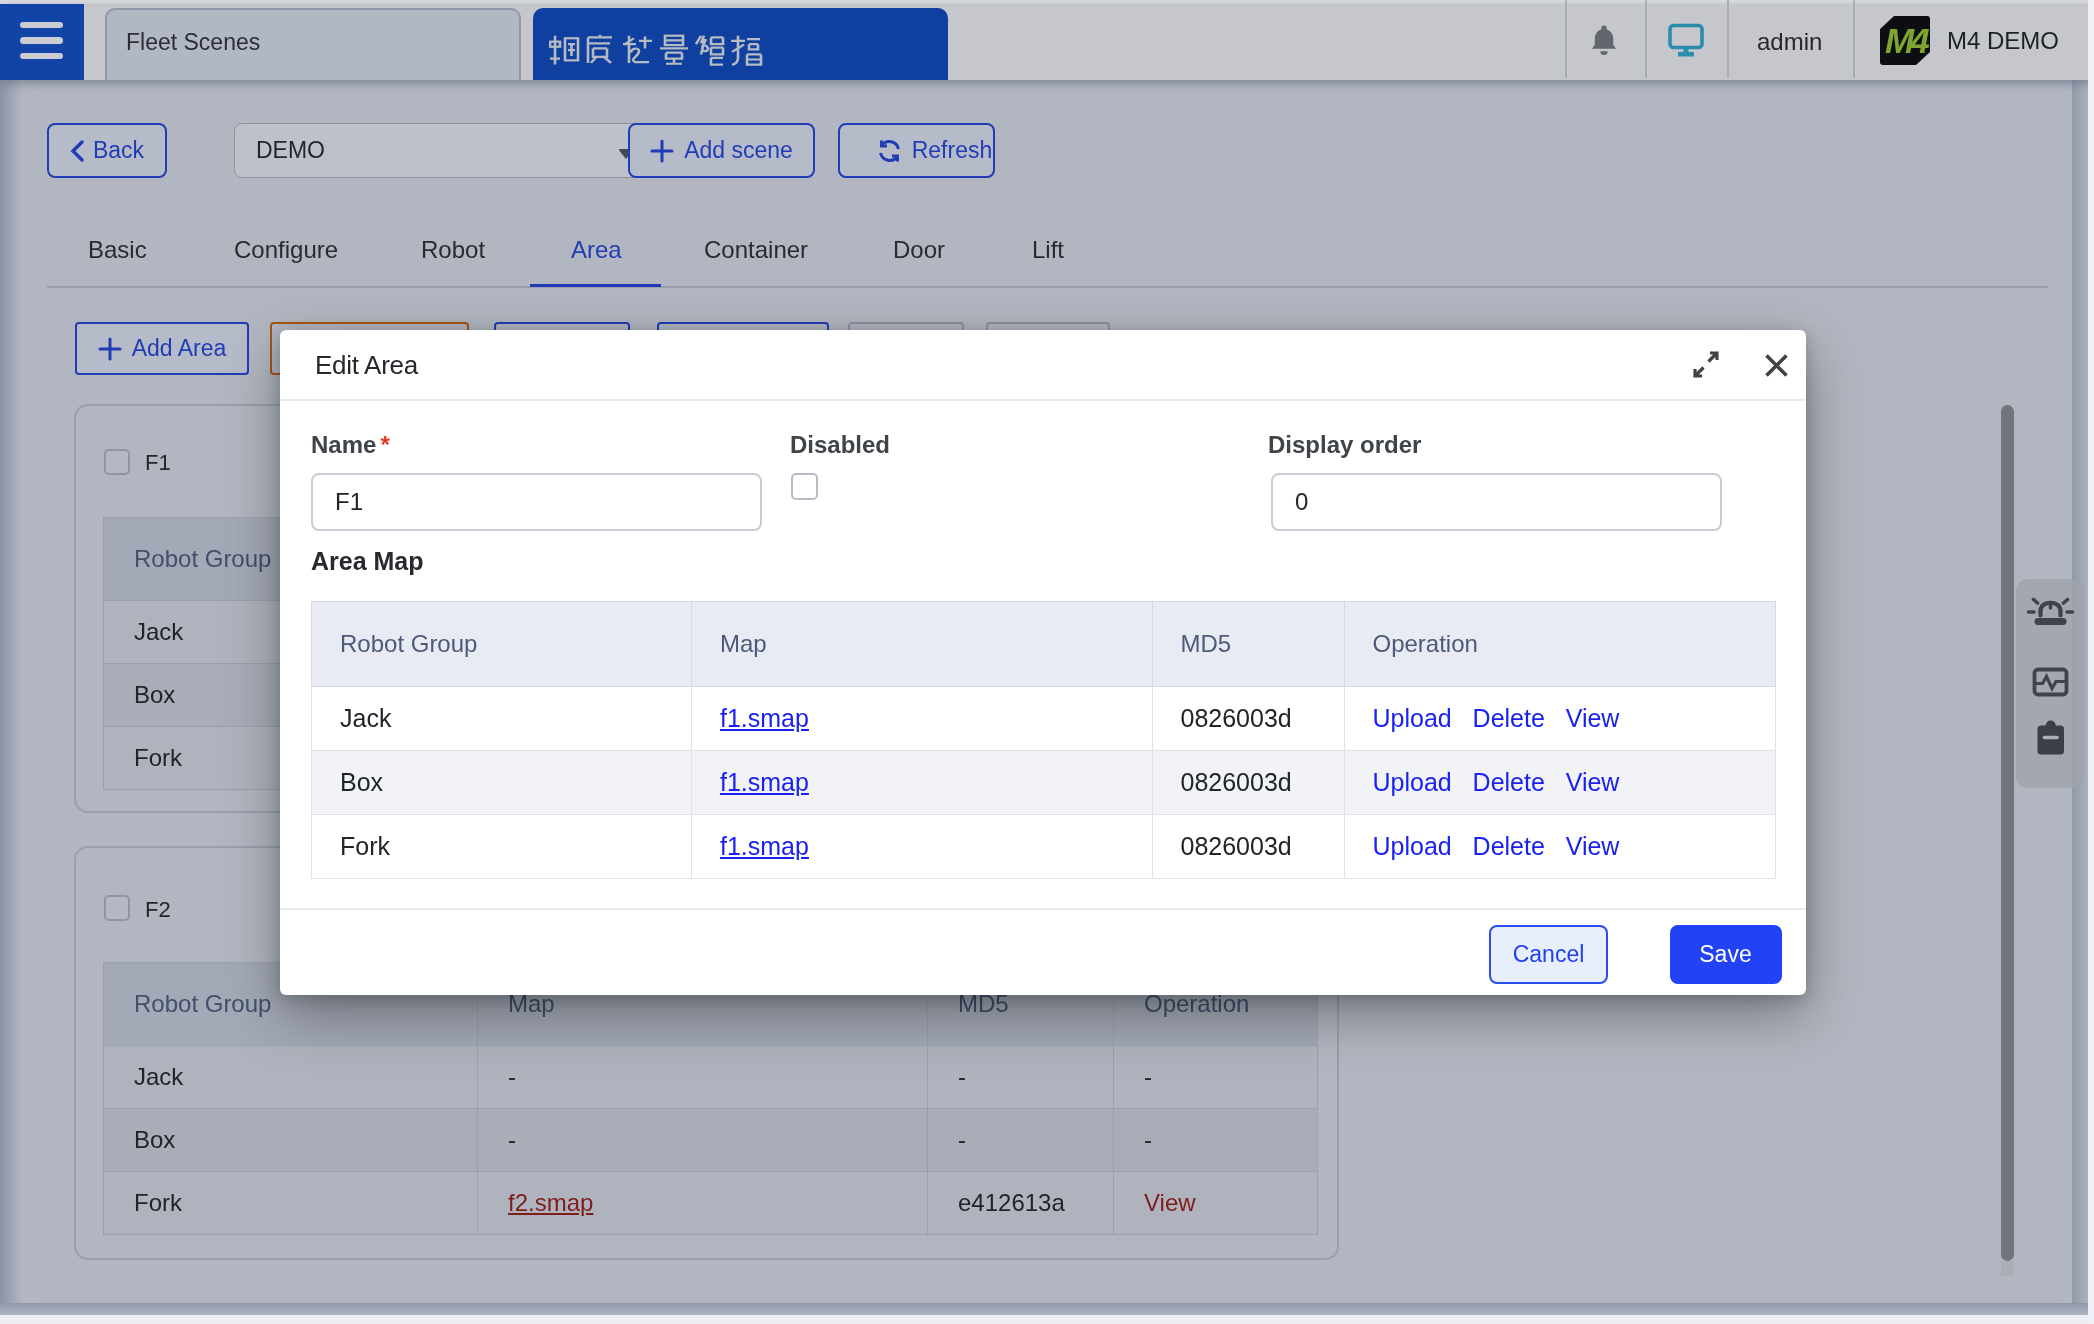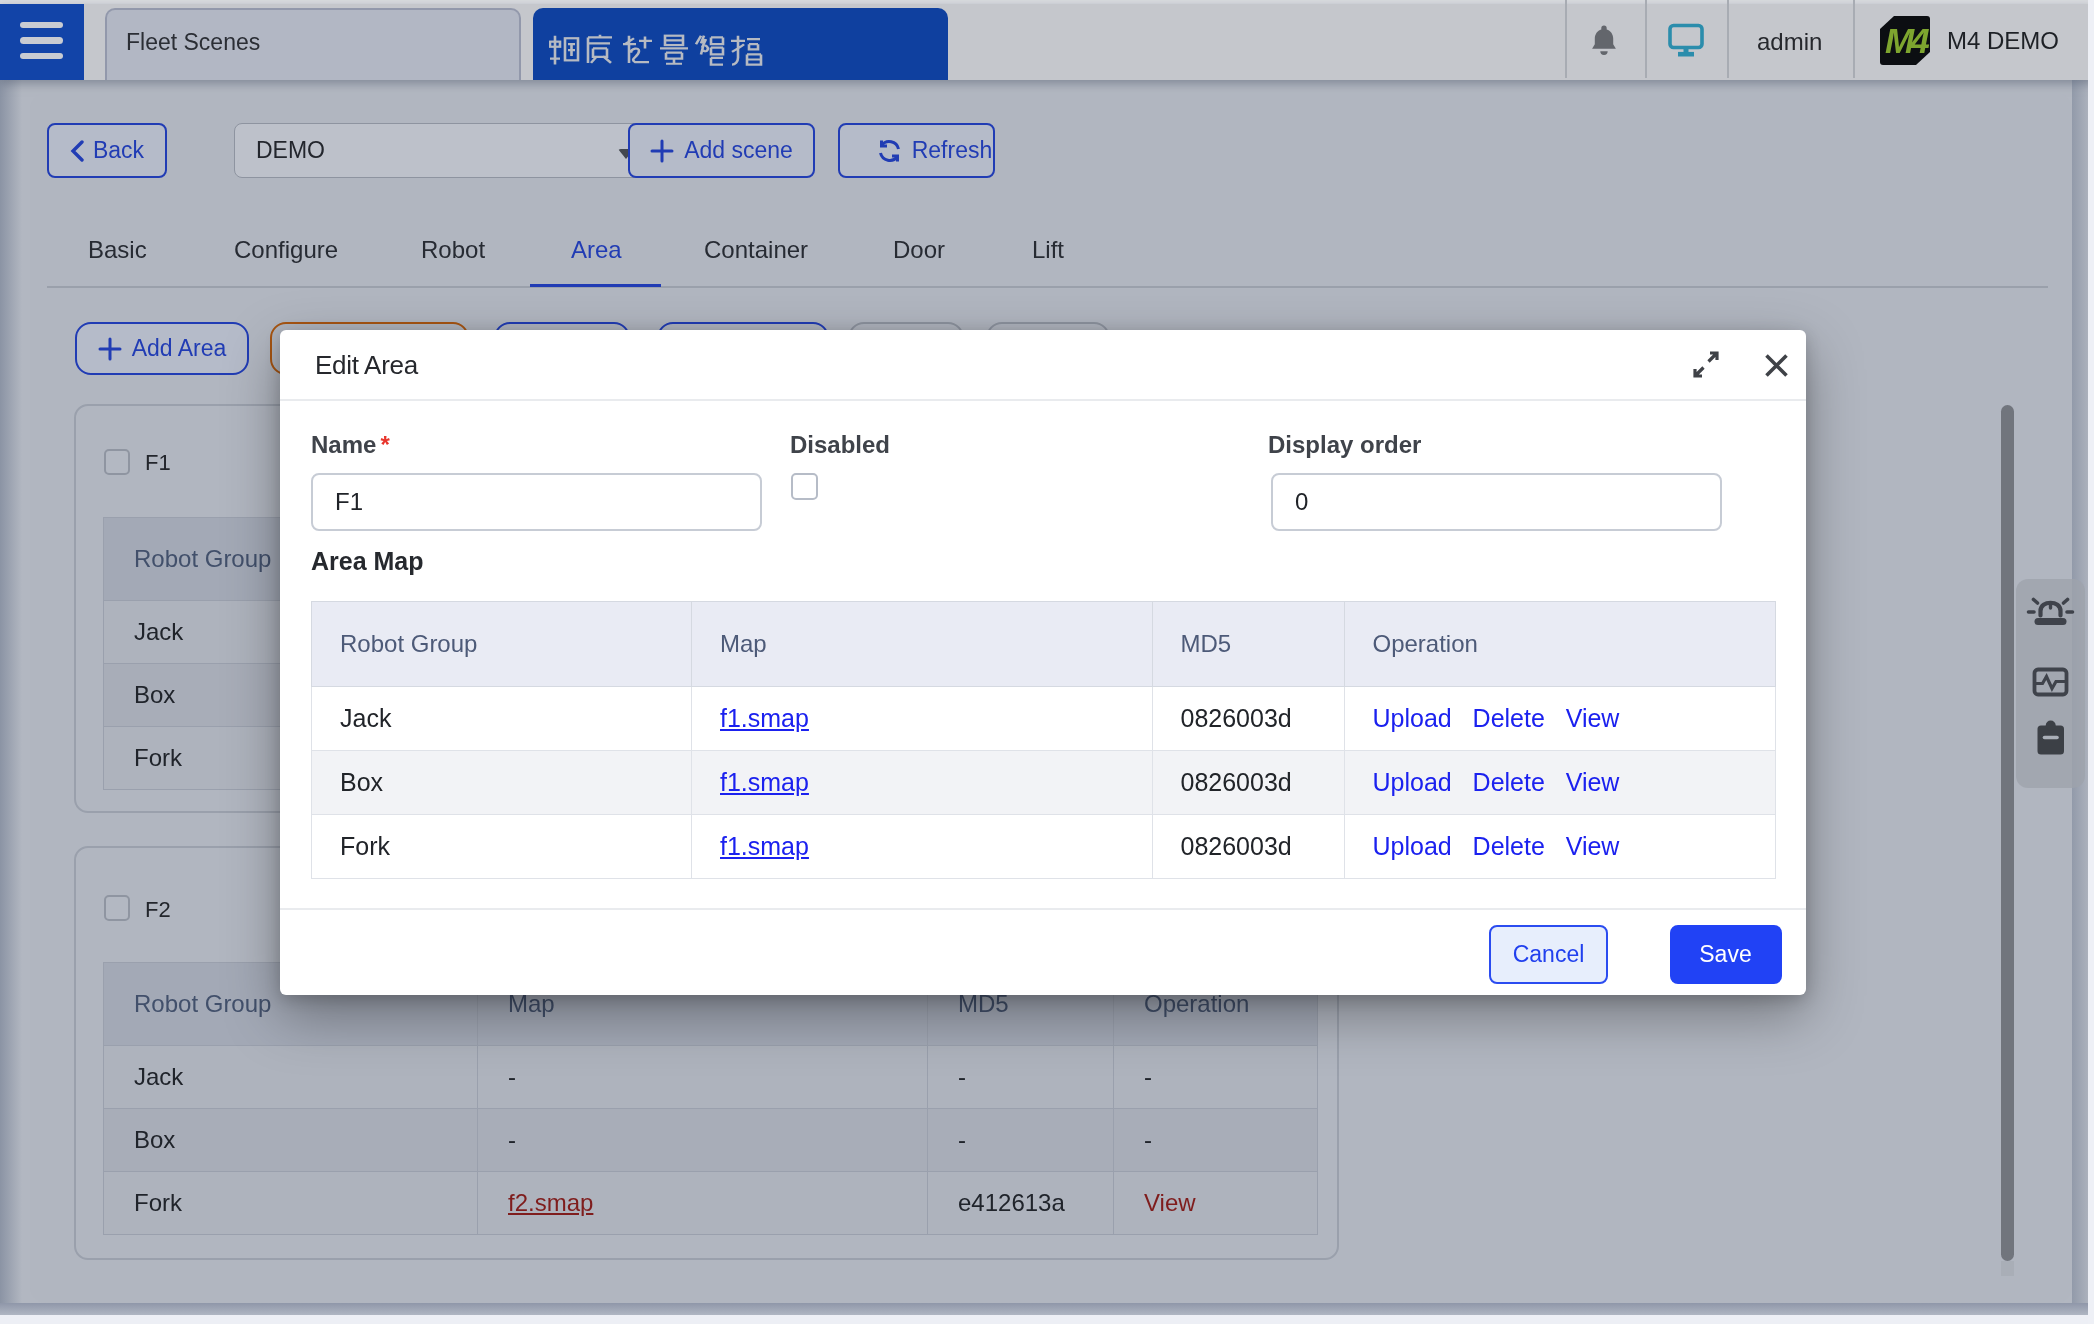--- a/index.html
+++ b/index.html
@@ -24,21 +24,21 @@
   #container{left:30px;top:93px;width:2042px;height:1210px;background:#b1b6c0;border-radius:16px;}
   .btn{position:absolute;box-sizing:border-box;border-radius:8px;height:55px;top:123px;
        font-size:23px;display:flex;align-items:center;justify-content:center;}
   .btn-blue{border:2px solid #213cb4;color:#213cb4;background:#b5bbc9;}
   .btn-gray{border:2px solid #8e94a0;color:#23262d;background:rgba(255,255,255,.16);}
   
   .tab{position:absolute;top:236px;font-size:24px;color:#272b33;}
   #tabline{left:47px;top:286px;width:2001px;height:2px;background:#9aa0ab;}
   #tabul{left:530px;top:283.5px;width:131px;height:3.5px;background:#213cb4;z-index:2;}
   
-  .btn2{position:absolute;box-sizing:border-box;border-radius:16px;height:53px;top:322px;
+  .btn2{position:absolute;box-sizing:border-box;border-radius:4px;height:53px;top:322px;
         font-size:23px;display:flex;align-items:center;justify-content:center;}
   
   .panel{position:absolute;left:74px;width:1265px;border:2px solid #9aa0ac;border-radius:14px;box-sizing:border-box;}
   .cb{position:absolute;box-sizing:border-box;border:2px solid #8f95a1;border-radius:5px;background:#b3b8c2;}
   .ptitle{position:absolute;font-size:22px;color:#23262c;}
   table.dim{position:absolute;border-collapse:collapse;table-layout:fixed;font-size:24px;color:#20242b;}
   table.dim td,table.dim th{border:1px solid #9aa0ad;font-weight:normal;text-align:left;padding:0 0 0 30px;overflow:hidden;white-space:nowrap;}
   table.dim th{background:#a3a9b6;color:#42506b;height:82px;}
   table.dim td{height:62px;background:#aeb3bd;}
   table.dim tr.stripe td{background:#a8adb8;}

